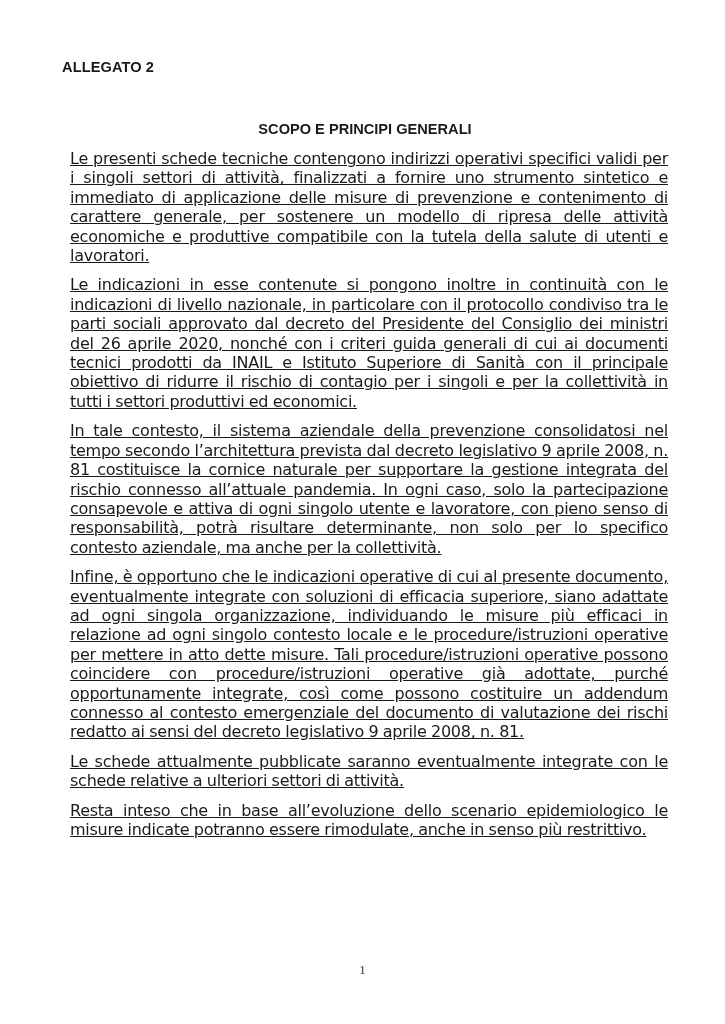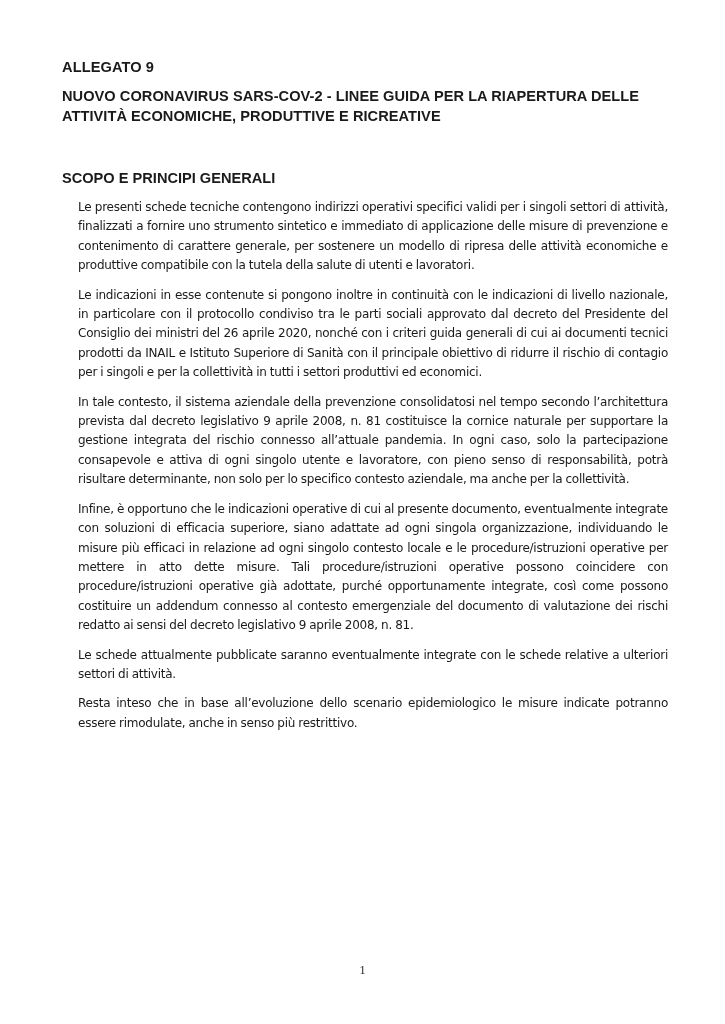--- a/index.html
+++ b/index.html
@@ -36,47 +36,48 @@
       line-height: 19.5px;
       margin: 0;
       letter-spacing: 0.05px;
     }
     .h-section {
       font-family: "Liberation Sans", sans-serif;
       font-weight: bold;
       font-size: 14.6px;
       line-height: 19px;
       margin: 43px 0 10px 0;
+      text-align: center;
     }
     .para {
       font-family: "DejaVu Sans", sans-serif;
-      font-size: 12px;
+      font-size: 16px;
       line-height: 19.4px;
       text-align: justify;
-      margin: 0 0 10px 16px;
+      margin: 0 0 10px 8px;
       letter-spacing: -0.25px;
       word-spacing: -0.4px;
+      text-decoration: underline;
     }
     .page-number {
       position: absolute;
       left: 0;
       width: 725px;
       top: 962px;
       text-align: center;
       font-family: "Liberation Serif", serif;
       font-size: 13px;
       color: #333333;
     }
   </style>
 </head>
 <body>
 
 <div class="page">
-  <div class="h-allegato">ALLEGATO 9</div>
-  <div class="h-title">NUOVO CORONAVIRUS SARS-COV-2 - LINEE GUIDA PER LA RIAPERTURA DELLE ATTIVITÀ ECONOMICHE, PRODUTTIVE E RICREATIVE</div>
+  <div class="h-allegato">ALLEGATO 2</div>
   <div class="h-section">SCOPO E PRINCIPI GENERALI</div>
   <p class="para">Le presenti schede tecniche contengono indirizzi operativi specifici validi per i singoli settori di attività, finalizzati a fornire uno strumento sintetico e immediato di applicazione delle misure di prevenzione e contenimento di carattere generale, per sostenere un modello di ripresa delle attività economiche e produttive compatibile con la tutela della salute di utenti e lavoratori.</p>
   <p class="para">Le indicazioni in esse contenute si pongono inoltre in continuità con le indicazioni di livello nazionale, in particolare con il protocollo condiviso tra le parti sociali approvato dal decreto del Presidente del Consiglio dei ministri del 26 aprile 2020, nonché con i criteri guida generali di cui ai documenti tecnici prodotti da INAIL e Istituto Superiore di Sanità con il principale obiettivo di ridurre il rischio di contagio per i singoli e per la collettività in tutti i settori produttivi ed economici.</p>
   <p class="para">In tale contesto, il sistema aziendale della prevenzione consolidatosi nel tempo secondo l’architettura prevista dal decreto legislativo 9 aprile 2008, n. 81 costituisce la cornice naturale per supportare la gestione integrata del rischio connesso all’attuale pandemia. In ogni caso, solo la partecipazione consapevole e attiva di ogni singolo utente e lavoratore, con pieno senso di responsabilità, potrà risultare determinante, non solo per lo specifico contesto aziendale, ma anche per la collettività.</p>
   <p class="para">Infine, è opportuno che le indicazioni operative di cui al presente documento, eventualmente integrate con soluzioni di efficacia superiore, siano adattate ad ogni singola organizzazione, individuando le misure più efficaci in relazione ad ogni singolo contesto locale e le procedure/istruzioni operative per mettere in atto dette misure. Tali procedure/istruzioni operative possono coincidere con procedure/istruzioni operative già adottate, purché opportunamente integrate, così come possono costituire un addendum connesso al contesto emergenziale del documento di valutazione dei rischi redatto ai sensi del decreto legislativo 9 aprile 2008, n. 81.</p>
   <p class="para">Le schede attualmente pubblicate saranno eventualmente integrate con le schede relative a ulteriori settori di attività.</p>
   <p class="para">Resta inteso che in base all’evoluzione dello scenario epidemiologico le misure indicate potranno essere rimodulate, anche in senso più restrittivo.</p>
 </div>
 
 <div class="page-number">1</div>

